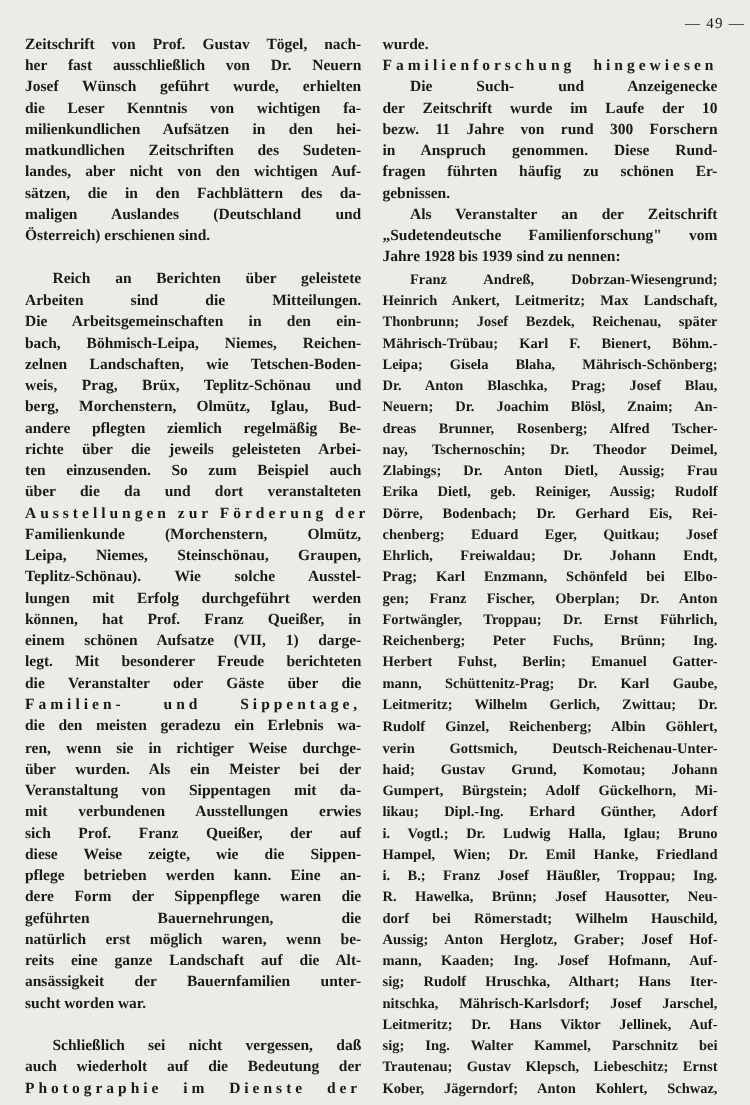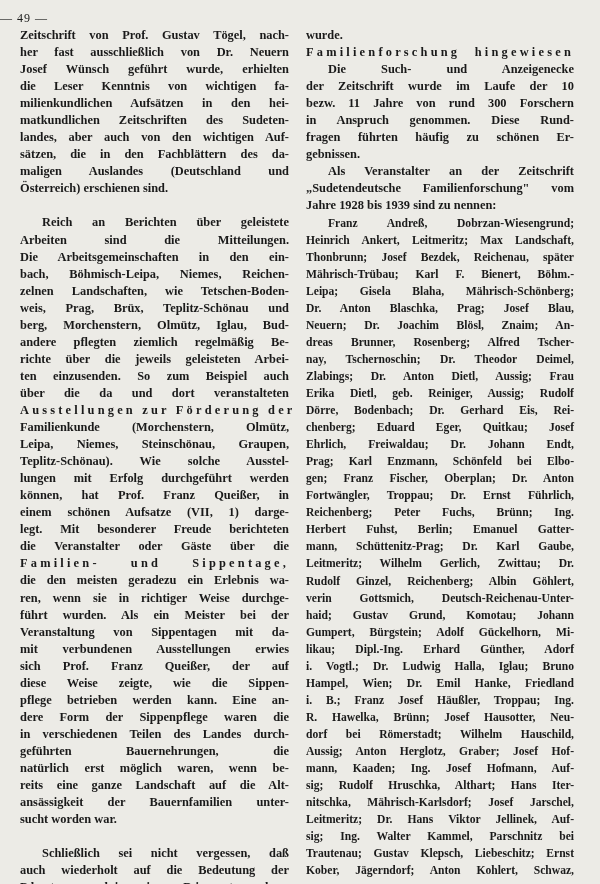--- a/index.html
+++ b/index.html
@@ -5,21 +5,21 @@
   html, body { margin:0; padding:0; }
   body {
     width:600px; height:884px; overflow:hidden;
     background:#ecebe6;
     font-family:"DejaVu Serif", serif;
     color:#1a1a1a;
     position:relative;
   }
   .page-number {
     position:absolute; top:11px; left:0; width:596px;
-    text-align:left; font-size:12px; letter-spacing:1px;
+    text-align:right; font-size:12px; letter-spacing:1px;
     font-family:"Liberation Serif", serif;
   }
   .col {
     position:absolute; top:27px;
     font-family:"Liberation Serif", serif;
     font-weight:bold;
     font-size:12.4px;
     line-height:17.05px;
     text-align:justify;
     hyphens:none;
@@ -39,21 +39,21 @@
 <div class="page-number">— 49 —</div>
 
 <div class="col col-left">
   <p>
     <span class="line">Zeitschrift von Prof. Gustav Tögel, nach-</span>
     <span class="line">her fast ausschließlich von Dr. Neuern</span>
     <span class="line">Josef Wünsch geführt wurde, erhielten</span>
     <span class="line">die Leser Kenntnis von wichtigen fa-</span>
     <span class="line">milienkundlichen Aufsätzen in den hei-</span>
     <span class="line">matkundlichen Zeitschriften des Sudeten-</span>
-    <span class="line">landes, aber auch von den wichtigen Auf-</span>
+    <span class="line">landes, aber nicht von den wichtigen Auf-</span>
     <span class="line">sätzen, die in den Fachblättern des da-</span>
     <span class="line">maligen Auslandes (Deutschland und</span>
     <span class="line last">Österreich) erschienen sind.</span>
   </p>
   <p class="gap">
     <span class="line ind">Reich an Berichten über geleistete</span>
     <span class="line">Arbeiten sind die Mitteilungen.</span>
     <span class="line">Die Arbeitsgemeinschaften in den ein-</span>
     <span class="line">bach, Böhmisch-Leipa, Niemes, Reichen-</span>
     <span class="line">zelnen Landschaften, wie Tetschen-Boden-</span>
@@ -68,28 +68,27 @@
     <span class="line">Leipa, Niemes, Steinschönau, Graupen,</span>
     <span class="line">Teplitz-Schönau). Wie solche Ausstel-</span>
     <span class="line">lungen mit Erfolg durchgeführt werden</span>
     <span class="line">können, hat Prof. Franz Queißer, in</span>
     <span class="line">einem schönen Aufsatze (VII, 1) darge-</span>
     <span class="line">legt. Mit besonderer Freude berichteten</span>
     <span class="line">die Veranstalter oder Gäste über die</span>
     <span class="line spaced">Familien- und Sippentage,</span>
     <span class="line">die den meisten geradezu ein Erlebnis wa-</span>
     <span class="line">ren, wenn sie in richtiger Weise durchge-</span>
-    <span class="line">führt wurden. Als ein Meister bei der</span>
+    <span class="line">über wurden. Als ein Meister bei der</span>
     <span class="line">Veranstaltung von Sippentagen mit da-</span>
     <span class="line">mit verbundenen Ausstellungen erwies</span>
     <span class="line">sich Prof. Franz Queißer, der auf</span>
     <span class="line">diese Weise zeigte, wie die Sippen-</span>
     <span class="line">pflege betrieben werden kann. Eine an-</span>
     <span class="line">dere Form der Sippenpflege waren die</span>
-    <span class="line">in verschiedenen Teilen des Landes durch-</span>
     <span class="line">geführten Bauernehrungen, die</span>
     <span class="line">natürlich erst möglich waren, wenn be-</span>
     <span class="line">reits eine ganze Landschaft auf die Alt-</span>
     <span class="line">ansässigkeit der Bauernfamilien unter-</span>
     <span class="line last">sucht worden war.</span>
   </p>
   <p class="gap">
     <span class="line ind">Schließlich sei nicht vergessen, daß</span>
     <span class="line">auch wiederholt auf die Bedeutung der</span>
     <span class="line spaced">Photographie im Dienste der</span>

